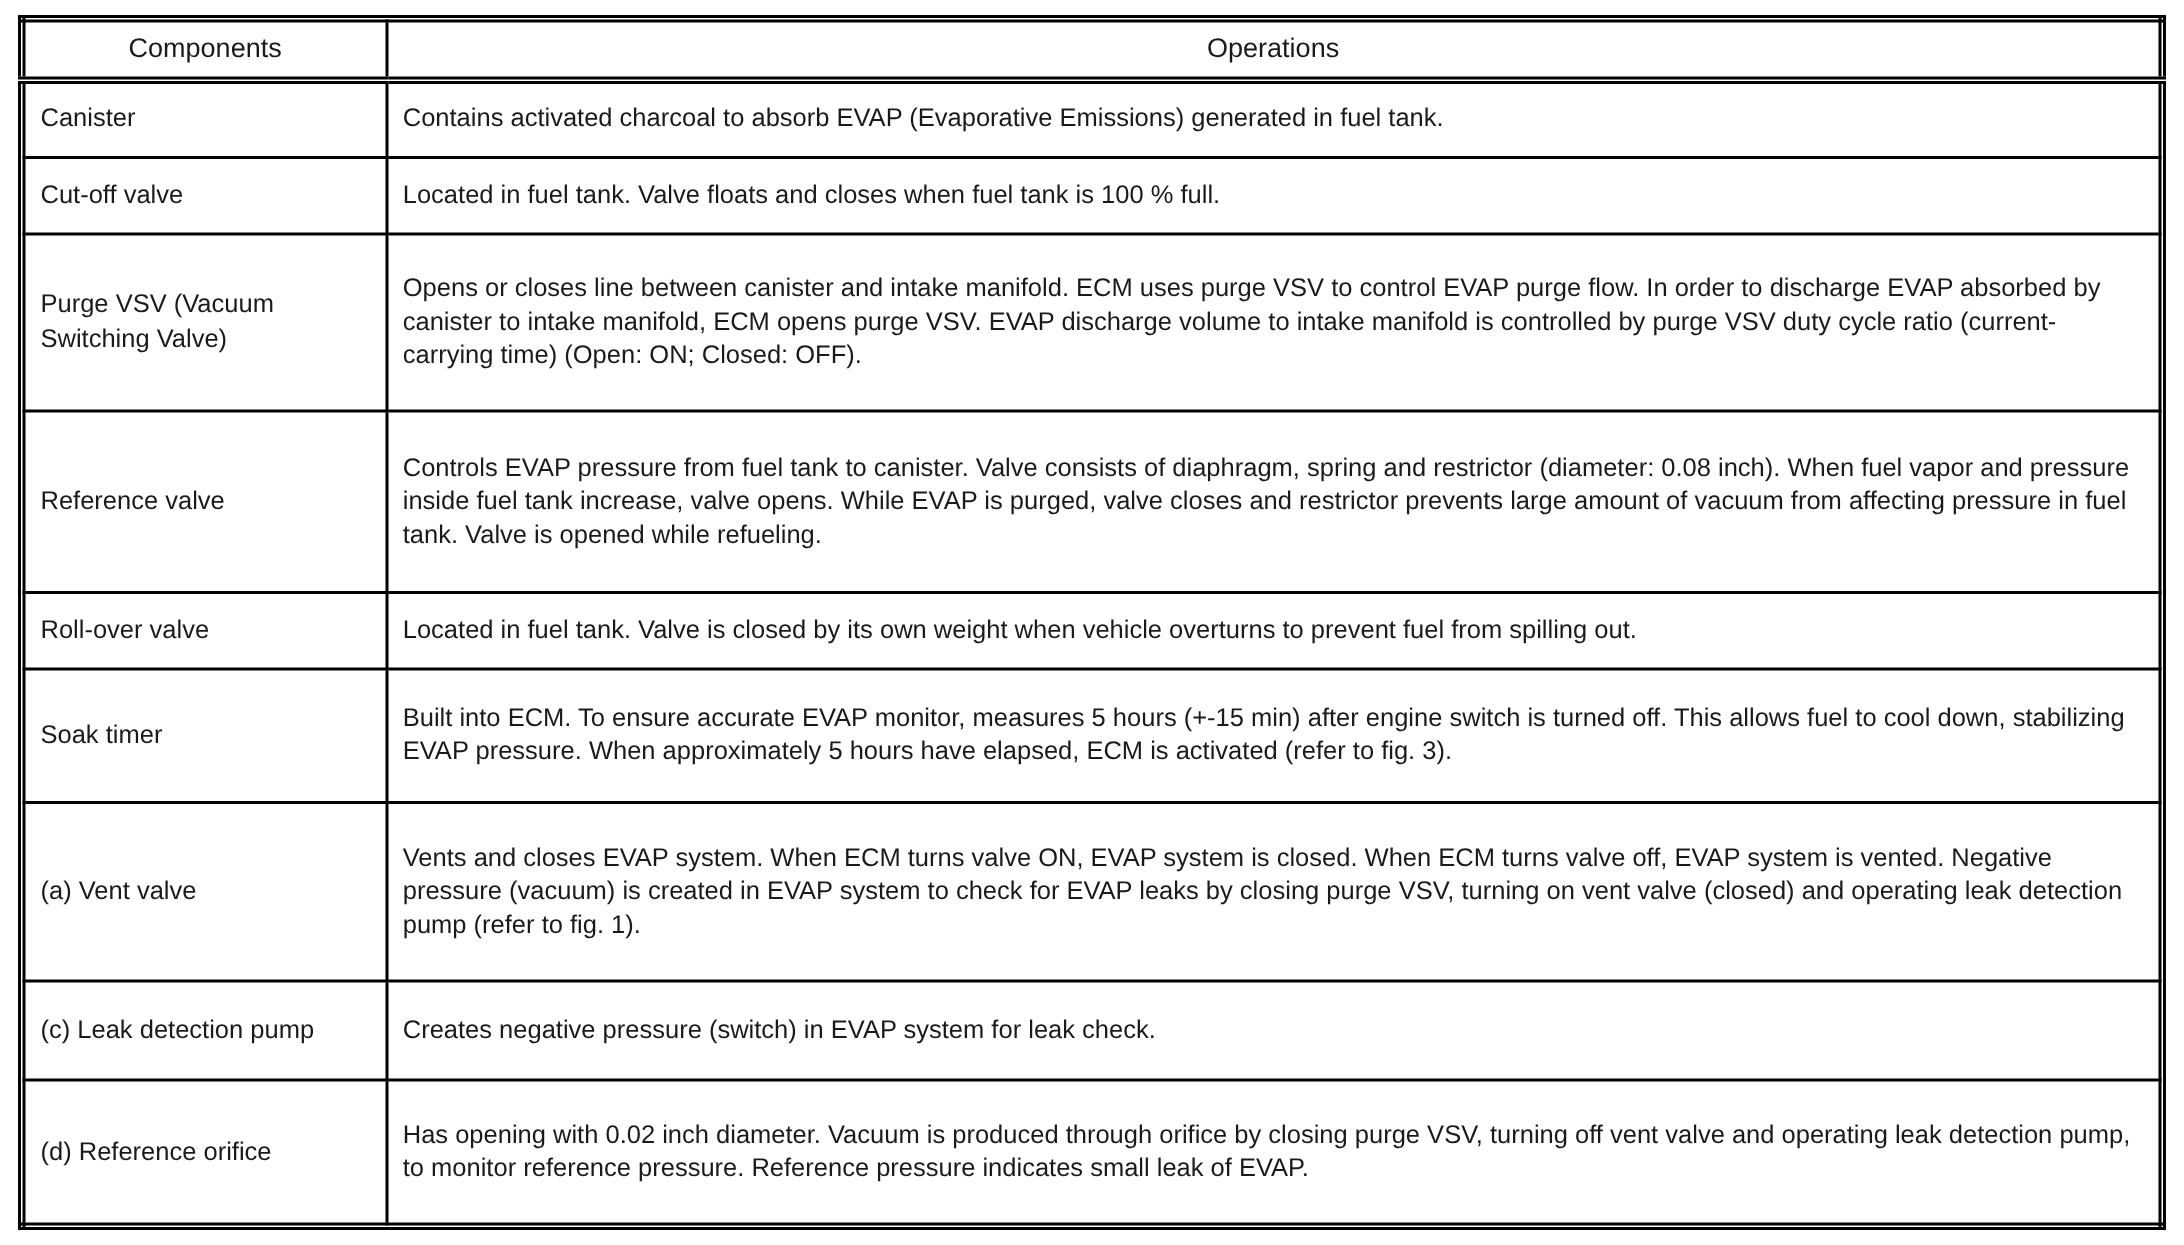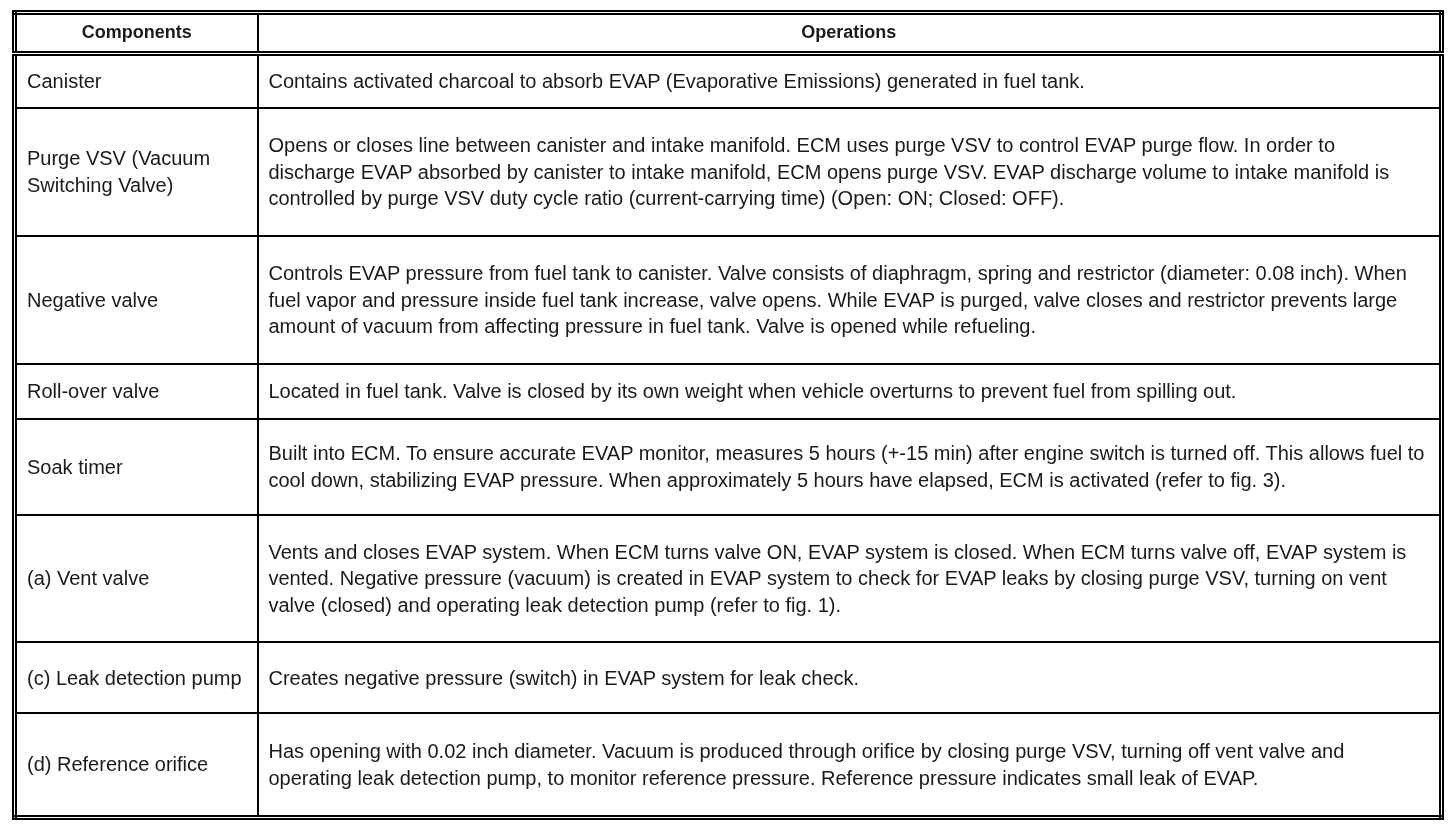--- a/index.html
+++ b/index.html
@@ -23,29 +23,29 @@
     width: 100%;
     height: 100%;
     border-collapse: collapse;
     border: 5px double #000;
     table-layout: fixed;
   }
   .spec-table th,
   .spec-table td {
     border: 2px solid #000;
     padding: 5px 10px;
-    font-size: 20px;
+    font-size: 17px;
     line-height: 1.33;
     vertical-align: middle;
     text-align: left;
     box-sizing: border-box;
     overflow: hidden;
   }
   .spec-table th {
-    font-weight: bold;
+    font-weight: normal;
     text-align: center;
     font-size: 18px;
     border-bottom: 5px double #000;
     padding: 6px 10px;
   }
   .col-comp { width: 243px; }
   .spec-table td.comp {
     padding-right: 6px;
   }
   .spec-table td.op {
@@ -66,26 +66,30 @@
       <tr style="height:34px">
         <th>Components</th>
         <th>Operations</th>
       </tr>
     </thead>
     <tbody>
       <tr style="height:40px">
         <td class="comp">Canister</td>
         <td class="op">Contains activated charcoal to absorb EVAP (Evaporative Emissions) generated in fuel tank.</td>
       </tr>
+      <tr style="height:40px">
+        <td class="comp">Cut-off valve</td>
+        <td class="op">Located in fuel tank. Valve floats and closes when fuel tank is 100 % full.</td>
+      </tr>
       <tr style="height:93px">
         <td class="comp">Purge VSV (Vacuum Switching Valve)</td>
         <td class="op">Opens or closes line between canister and intake manifold. ECM uses purge VSV to control EVAP purge flow. In order to discharge EVAP absorbed by canister to intake manifold, ECM opens purge VSV. EVAP discharge volume to intake manifold is controlled by purge VSV duty cycle ratio (current-carrying time) (Open: ON; Closed: OFF).</td>
       </tr>
       <tr style="height:94px">
-        <td class="comp">Negative valve</td>
+        <td class="comp">Reference valve</td>
         <td class="op">Controls EVAP pressure from fuel tank to canister. Valve consists of diaphragm, spring and restrictor (diameter: 0.08 inch). When fuel vapor and pressure inside fuel tank increase, valve opens. While EVAP is purged, valve closes and restrictor prevents large amount of vacuum from affecting pressure in fuel tank. Valve is opened while refueling.</td>
       </tr>
       <tr style="height:40px">
         <td class="comp">Roll-over valve</td>
         <td class="op">Located in fuel tank. Valve is closed by its own weight when vehicle overturns to prevent fuel from spilling out.</td>
       </tr>
       <tr style="height:70px">
         <td class="comp">Soak timer</td>
         <td class="op">Built into ECM. To ensure accurate EVAP monitor, measures 5 hours (+-15 min) after engine switch is turned off. This allows fuel to cool down, stabilizing EVAP pressure. When approximately 5 hours have elapsed, ECM is activated (refer to fig. 3).</td>
       </tr>

